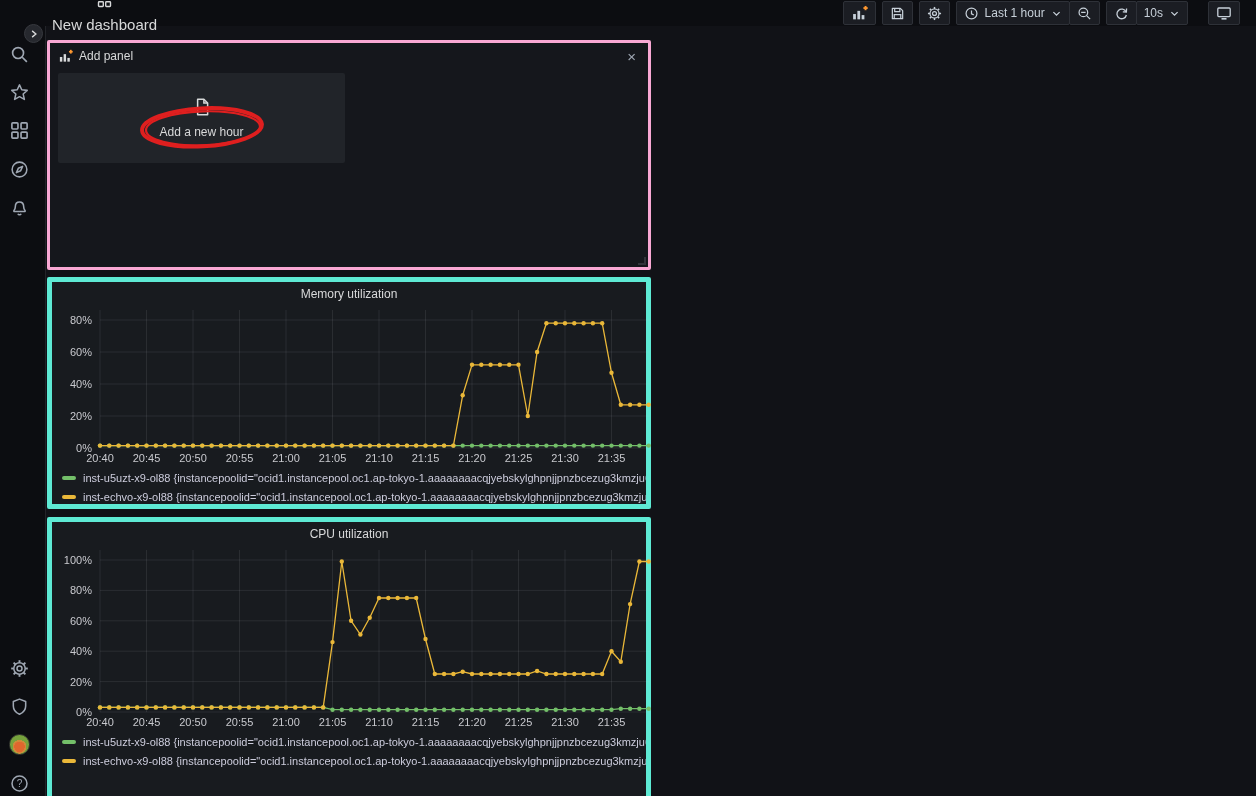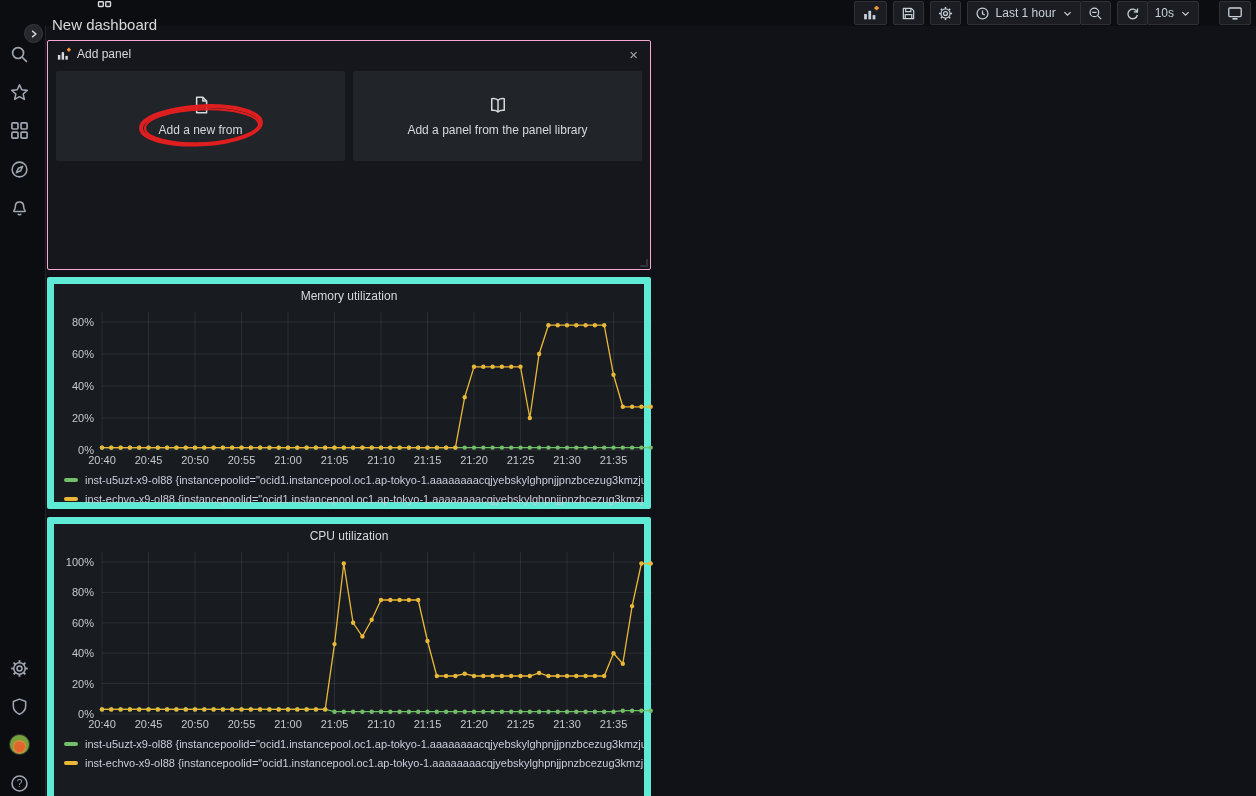--- a/index.html
+++ b/index.html
@@ -5,21 +5,21 @@
   * { box-sizing: border-box; margin: 0; padding: 0; }
   html,body { width:1256px; height:796px; background:#111217; overflow:hidden;
     font-family:"Liberation Sans", sans-serif; color:#ccccdc; }
 
   
   .topbar { position:absolute; left:0; top:0; width:1256px; height:26px;
     background:#0c0d11; display:flex; align-items:center; z-index:5; }
   .logo-box { width:46px; height:26px; display:flex; align-items:center; justify-content:center; flex:0 0 auto; }
   .dash-title-wrap { display:flex; align-items:center; gap:8px; margin-left:6px;flex-direction:column; }
   .dash-title { font-size:15px; color:#d8d9da; }
-  .tb-right { margin-left:auto; display:flex; align-items:flex-end; gap:6px; padding-right:5px; }
+  .tb-right { margin-left:auto; display:flex; align-items:flex-end; gap:6px; padding-right:16px; }
   .tb-btn { height:24px; min-width:30px; padding:0 7px; background:#1b1d23;
     border:1px solid #2e3138; border-radius:2px; display:flex; align-items:center;
     justify-content:center; gap:6px; color:#c7d0d9; font-size:12px; cursor:pointer; }
   .tb-group { display:flex; }
   .tb-group .tb-btn + .tb-btn { margin-left:-1px; }
   .tb-spacer { width:8px; }
 
   
   .sidebar { position:absolute; left:0; top:0; width:46px; height:796px;
     background:#0c0d11; border-right:1px solid #222429; z-index:4; }
@@ -27,37 +27,37 @@
     display:flex; align-items:center; justify-content:center; cursor:pointer; }
   .expand-btn { position:absolute; left:24px; top:24px; width:19px; height:19px;
     border-radius:50%; background:#26282e; border:1px solid #37393f; color:#d8d9da;
     display:flex; align-items:center; justify-content:center; font-size:11px; z-index:6; cursor:pointer; }
   .avatar { width:21px; height:21px; border-radius:50%;
     background:radial-gradient(circle at 50% 62%, #e0662e 0 34%, #cf8a3a 35% 45%, #76a23c 46% 100%);
     border:1px solid #3a3d33; }
 
   
   .addpanel { position:absolute; left:47px; top:40px; width:604px; height:230px;
-    background:#15171c; border:1px solid #f9a8d4; border-radius:2px; z-index:3; }
+    background:#15171c; border:3px solid #f9a8d4; border-radius:2px; z-index:3; }
   .addpanel-header { height:26px; display:flex; align-items:center; gap:6px; padding:0 8px; }
   .addpanel-title { font-size:12px; font-weight:500; color:#d8d9da; }
   .addpanel-close { margin-left:auto; color:#9fa7b3; font-size:15px; line-height:1; cursor:pointer; padding:2px 4px; }
   .addpanel-grid { position:absolute; left:8px; right:8px; top:30px; display:grid;
     grid-template-columns:1fr 1fr; grid-template-rows:90px 94px; gap:8px; }
   .ap-cell { background:#212429; border-radius:2px; display:flex; flex-direction:column;
     align-items:center; justify-content:center; gap:8px; cursor:pointer; position:relative; }
   .ap-cell.empty { background:transparent; cursor:default; }
   .ap-label { font-size:12px; color:#d8d9da; }
   .annotation-svg { position:absolute; left:50%; top:50%; transform:translate(-50%,-32%); pointer-events:none; }
   .resize-handle { position:absolute; right:2px; bottom:2px; width:8px; height:8px;
     border-right:2px solid #44474e; border-bottom:2px solid #44474e; opacity:.6; }
 
   
   .panel { position:absolute; left:47px; width:604px; background:#181b1f;
-    border:7px solid #5eead4; border-radius:2px; }
+    border:5px solid #5eead4; border-radius:2px; }
   .panel-mem { top:277px; height:232px; }
   .panel-cpu { top:517px; height:308px; }
   .panel-title { height:24px; line-height:24px; text-align:center; font-size:12px;
     font-weight:500; color:#d8d9da; cursor:pointer; }
   .chart-svg { display:block; margin-left:2px; }
   .legend { padding-left:10px; overflow:hidden; }
   .legend-row { display:flex; align-items:center; gap:7px; height:19px;
     font-size:11px; color:#ccccdc; white-space:nowrap; overflow:hidden; cursor:pointer; }
   .swatch { width:14px; height:4px; border-radius:2px; flex:0 0 auto; }
 
@@ -247,32 +247,25 @@
     </svg>
     <span class="addpanel-title">Add panel</span>
     <span class="addpanel-close">×</span>
   </div>
   <div class="addpanel-grid">
     <div class="ap-cell">
       <svg class="icon" width="20" height="20" viewBox="0 0 16 16" fill="none" stroke="#d8d9da" stroke-width="1.2">
         <path d="M4.5 1.8 h5 l3 3 v9.4 h-8 z" stroke-linejoin="round"></path>
         <path d="M9.5 1.8 v3 h3"></path>
       </svg>
-      <span class="ap-label">Add a new from</span>
+      <span class="ap-label">Add a new hour</span>
       <svg class="annotation-svg" width="150" height="52">
         <ellipse cx="75" cy="26" rx="60" ry="19" fill="none" stroke="#df1f1f" stroke-width="4" transform="rotate(-3 75 26)"></ellipse>
         <ellipse cx="76" cy="27" rx="57" ry="17" fill="none" stroke="#df1f1f" stroke-width="2.2" transform="rotate(-2 76 27)"></ellipse>
       </svg>
-    </div>
-    <div class="ap-cell">
-      <svg class="icon" width="20" height="20" viewBox="0 0 16 16" fill="none" stroke="#d8d9da" stroke-width="1.2">
-        <path d="M8 4.2 c-1.2,-1.2 -3,-1.5 -5,-1.3 V12.2 c2,-0.2 3.8,0.1 5,1.3 c1.2,-1.2 3,-1.5 5,-1.3 V2.9 c-2,-0.2 -3.8,0.1 -5,1.3 z" stroke-linejoin="round"></path>
-        <line x1="8" y1="4.2" x2="8" y2="13.5"></line>
-      </svg>
-      <span class="ap-label">Add a panel from the panel library</span>
     </div>
     <div class="ap-cell empty"></div>
   </div>
   <div class="resize-handle"></div>
 </div>
 
 <div class="panel panel-mem">
   <div class="panel-title">Memory utilization</div>
   <svg id="chart0" class="chart-svg" width="600" height="162">
       <line x1="46" y1="142" x2="596" y2="142" stroke="rgba(204,204,220,0.10)" stroke-width="1"></line>

